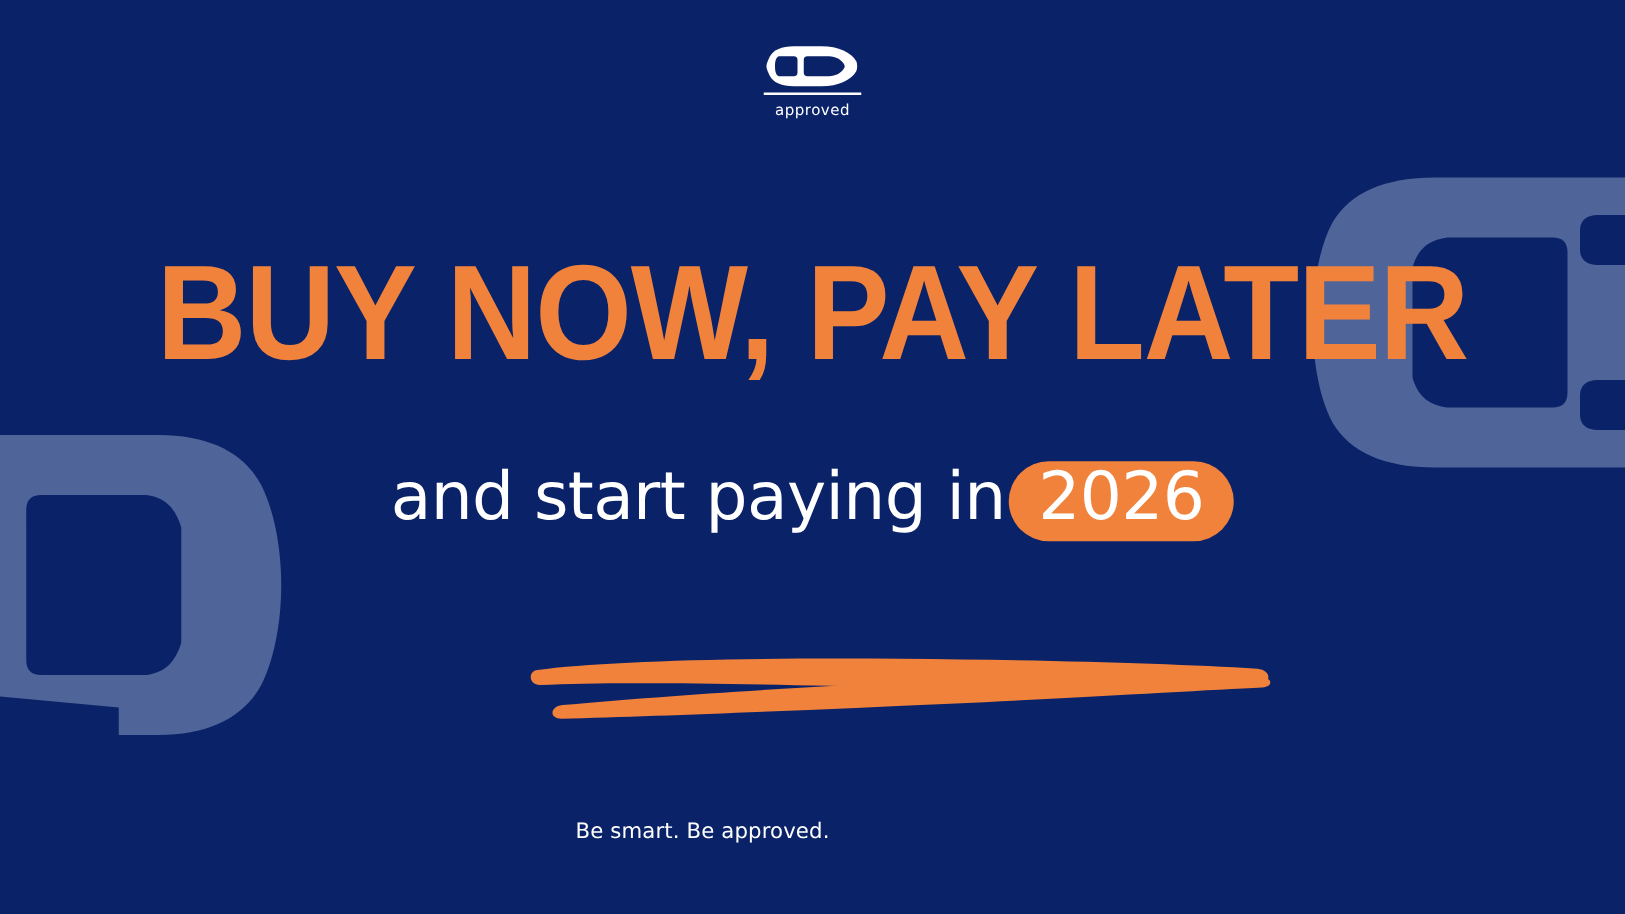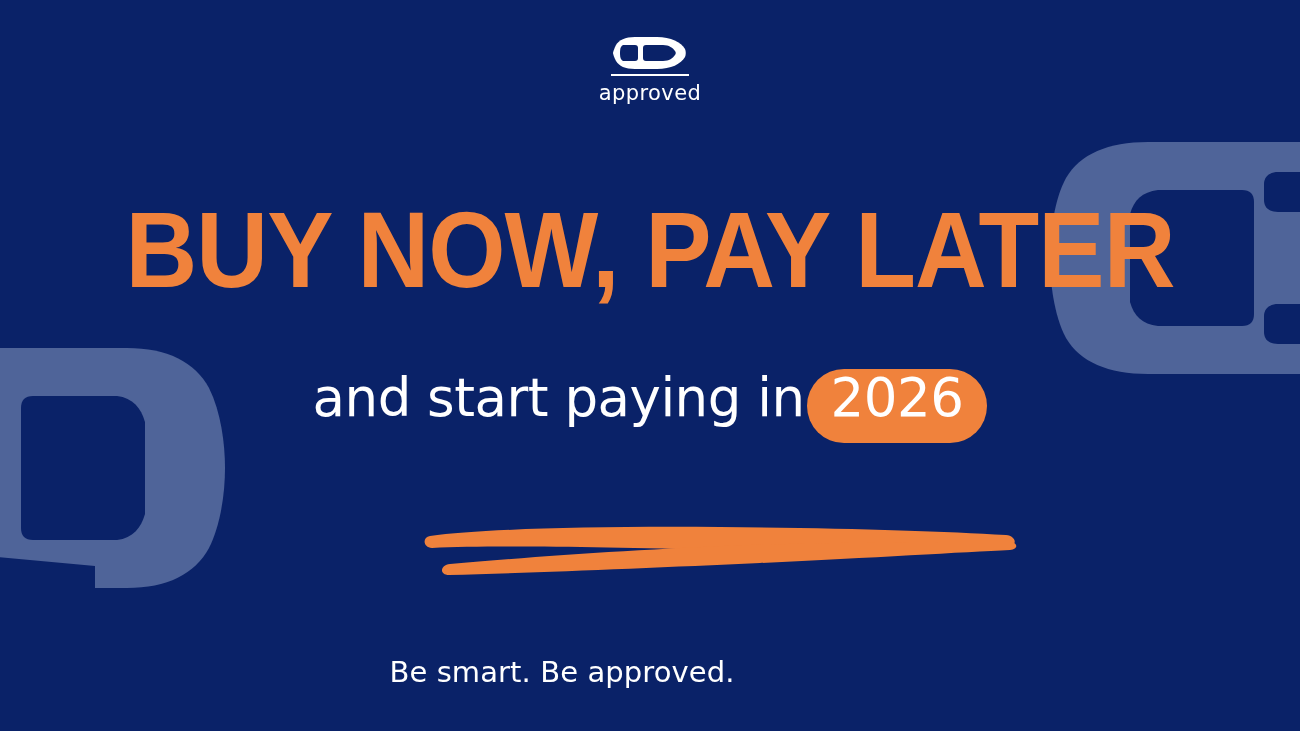--- a/index.html
+++ b/index.html
@@ -51,21 +51,21 @@
     display: block;
   }
   #logo-rule {
     width: 78px;
     height: 2px;
     background: #ffffff;
     margin-top: 4px;
   }
   #logo-wordmark {
     color: #ffffff;
-    font-size: 21px;
+    font-size: 12px;
     letter-spacing: 0.4px;
     margin-top: 5px;
     font-family: "DejaVu Sans", sans-serif;
   }
 
   
   #headline {
     position: absolute;
     top: 196px;
     left: 0;
@@ -94,21 +94,21 @@
     font-family: "DejaVu Sans", sans-serif;
     font-weight: 400;
     letter-spacing: -0.5px;
     white-space: nowrap;
   }
   .pill {
     display: inline-block;
     background: #f0823c;
     color: #ffffff;
     border-radius: 999px;
-    padding: 2px 24px 18px 24px;
+    padding: 2px 24px 8px 24px;
     line-height: 1.02;
     vertical-align: baseline;
     margin-left: 2px;
   }
 
   
   #underline {
     position: absolute;
     top: 512px;
     left: 420px;
@@ -118,21 +118,21 @@
   }
 
   
   #tagline {
     position: absolute;
     top: 655px;
     left: 0;
     width: 1124px;
     text-align: center;
     color: #ffffff;
-    font-size: 29px;
+    font-size: 17px;
     letter-spacing: 0.1px;
     font-family: "DejaVu Sans", sans-serif;
   }
 </style>
 </head>
 <body>
 
 <div id="banner">
 
   <svg id="car-right" class="car-deco" viewBox="0 0 300 240">

